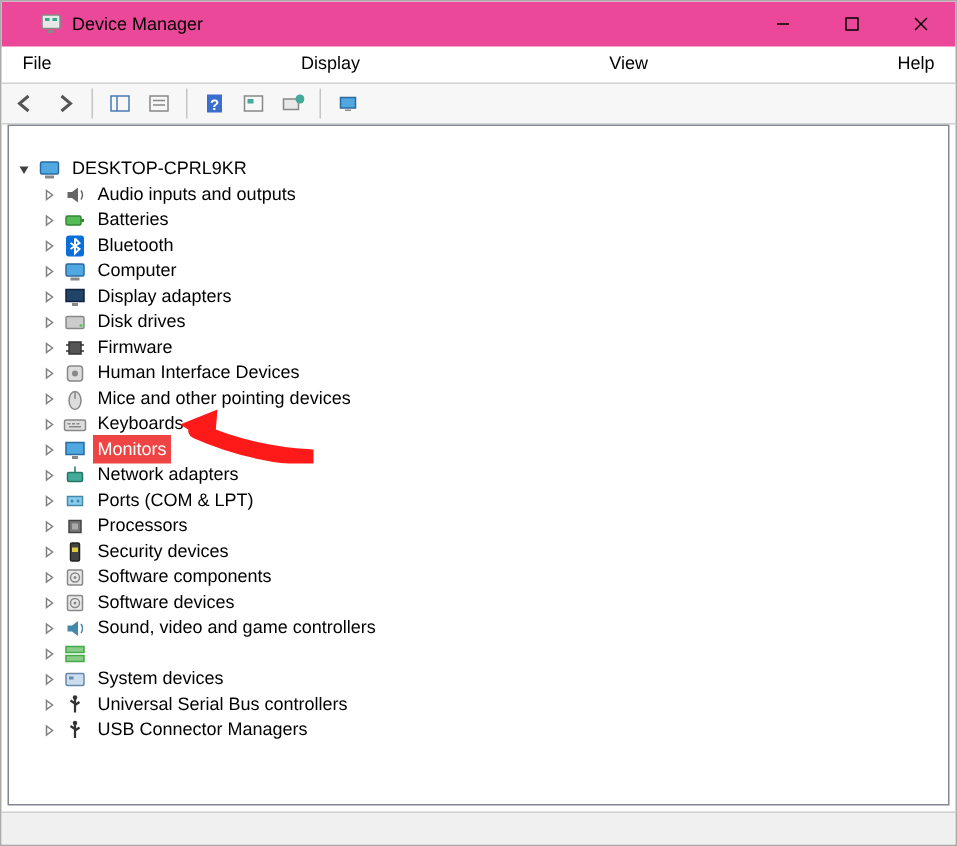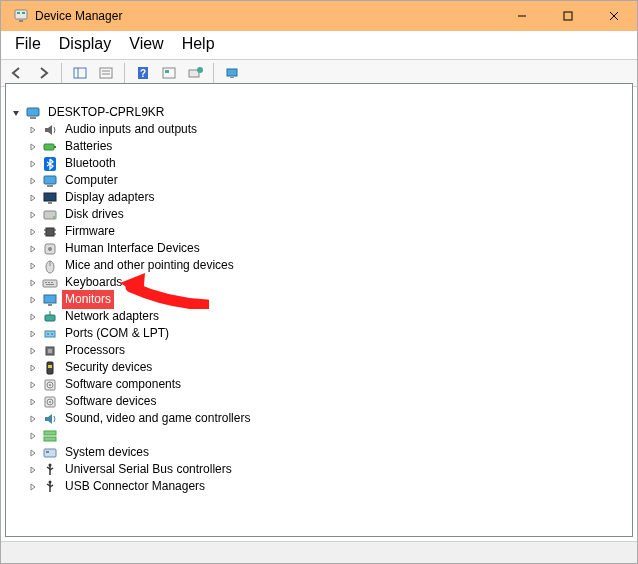--- a/index.html
+++ b/index.html
@@ -11,22 +11,22 @@
     height: 564px;
     overflow: hidden;
     border: 1px solid #aaa;
     position: relative;
   }
   
   .titlebar {
     display: flex;
     align-items: center;
     height: 30px;
-    padding-left: 12px;
-    background: #fdba74;
+    padding-left: 25px;
+    background: #ec4899;
   }
   .titlebar-icon {
     width: 16px; height: 16px;
     margin-right: 6px;
     display:flex; align-items:center; justify-content:center;
   }
   .titlebar-title { font-size: 12px; }
   .window-controls {
     margin-left: auto;
     display: flex;
@@ -34,21 +34,22 @@
   .win-btn {
     width: 46px; height: 30px;
     display: flex; align-items: center; justify-content: center;
     font-size: 12px;
   }
   
   .menubar {
     display: flex;
     gap: 2px;
     padding: 2px 6px 4px;
-    font-size: 16px;
+    font-size: 12px;
+    justify-content: space-between;
   }
   .menubar span { padding: 2px 8px; }
   
   .toolbar {
     height: 28px;
     border-top: 1px solid #d0d0d0;
     border-bottom: 1px solid #d0d0d0;
     background: #f7f7f7;
     display: flex;
     align-items: center;

